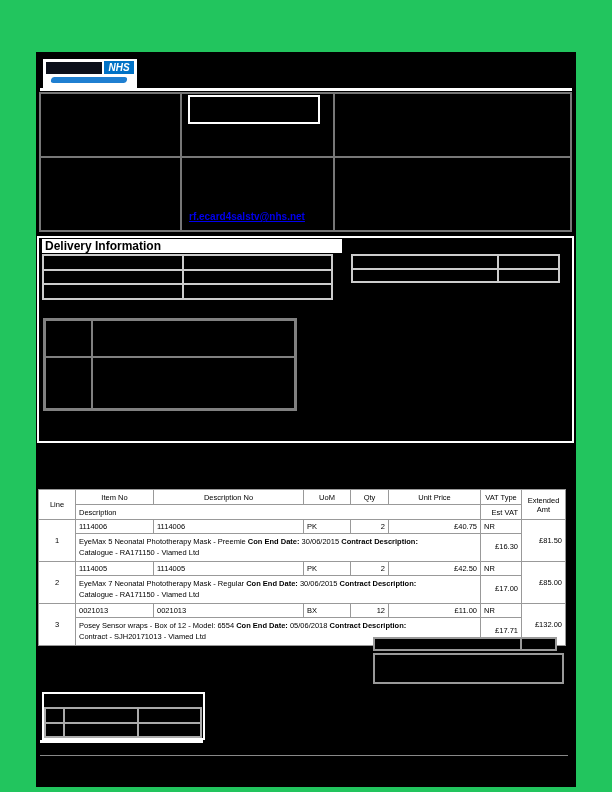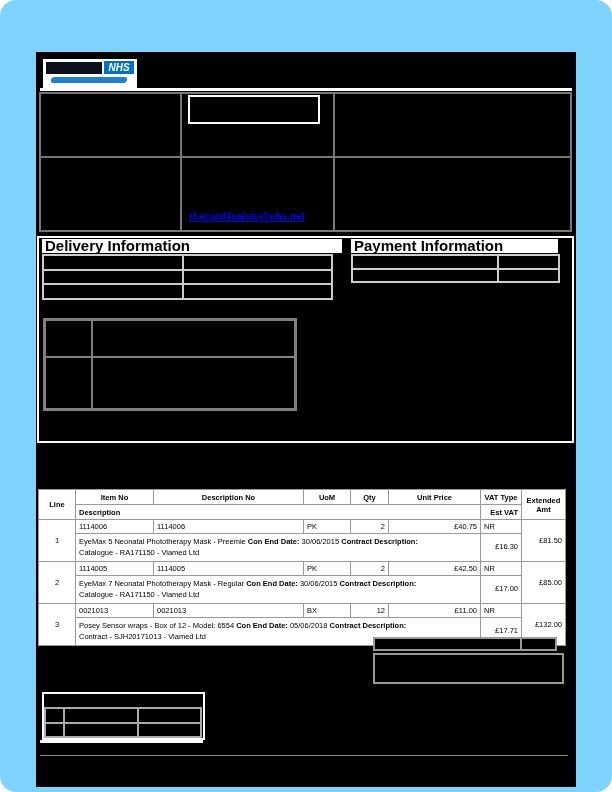--- a/index.html
+++ b/index.html
@@ -1,18 +1,18 @@
 <!DOCTYPE html>
 <html><head>
 <meta charset="utf-8">
 <style>
   html,body { margin:0; padding:0; background:#ffffff; }
   .page {
-    position:relative; width:612px; height:792px; background:#7dd3fc;
-    font-family:"Liberation Sans", sans-serif; overflow:hidden;border-radius:16px;
+    position:relative; width:612px; height:792px; background:#22c55e;
+    font-family:"Liberation Sans", sans-serif; overflow:hidden;
   }
   .abs { position:absolute; box-sizing:border-box; }
 
   
   .main-redact { left:36px; top:52px; width:540px; height:735px; background:#000; }
 
   
   .nhs-box { left:43px; top:59px; width:94px; height:31px; background:#fff; padding:2px 3px; }
   .nhs-row { display:flex; align-items:flex-start; gap:2px; }
   .nhs-redact { width:56px; height:12px; background:#0b0f1a; margin-top:1px; }
@@ -29,21 +29,21 @@
                border:1px solid #777; background:#000; }
   .top-table > div { border:1px solid #777; background:#000; }
   .supplier-white-box { left:188px; top:95px; width:132px; height:29px;
                         border:2px solid #fff; background:#000; }
   .email-wrap { left:189px; top:206px; }
   .email-link { color:#0000EE; text-decoration:underline; font-size:10px; font-weight:bold; cursor:pointer; }
 
   
   .outer-box { left:37px; top:236px; width:537px; height:207px; border:2px solid #fff; background:#000; }
 
-  .title-band { background:#fff; color:#000; font-weight:bold; font-size:15px; line-height:14px; padding-left:3px; }
+  .title-band { background:#fff; color:#000; font-weight:bold; font-size:12px; line-height:14px; padding-left:3px; }
   .delivery-band { left:42px; top:239px; width:300px; height:14px; }
   .payment-band { left:351px; top:239px; width:207px; height:14px; }
 
   .grid-table { display:grid; background:#000; }
   .grid-table > div { background:#000; }
 
   .delivery-table { left:42px; top:254px; width:291px; height:46px;
                     grid-template-columns:140px auto; grid-template-rows:1fr 1fr 1fr;
                     border:1px solid #ccc; }
   .delivery-table > div { border:1px solid #ccc; }
@@ -55,21 +55,21 @@
 
   .nested-table { left:43px; top:318px; width:254px; height:93px;
                   grid-template-columns:47px auto; grid-template-rows:37px auto;
                   border:2px solid #808080; }
   .nested-table > div { border:1px solid #808080; }
 
   
   .items-table { left:38px; top:489px; width:527px; border-collapse:collapse; table-layout:fixed;
                  background:#fff; font-size:7.5px; color:#000; }
   .items-table th, .items-table td { border:1px solid #999; padding:0 3px; overflow:hidden; }
-  .items-table th { font-weight:bold; text-align:center; height:14px; }
+  .items-table th { font-weight:normal; text-align:center; height:14px; }
   .items-table .h-desc { text-align:left;margin-left:36px; }
   .items-table .h-estvat { text-align:right; }
   .items-table td.num { text-align:right; }
   .items-table td.ctr { text-align:center; }
   .items-table tr.item-row td { height:13px; }
   .items-table tr.desc-row td { height:27px; vertical-align:middle; line-height:1.35; }
   .items-table b { font-weight:bold; }
 
   
   .totals-row { left:373px; top:637px; width:184px; height:14px;
@@ -122,21 +122,20 @@
   <div class="abs title-band delivery-band">Delivery Information</div>
   <div class="abs grid-table delivery-table">
     <div></div>
     <div></div>
     <div></div>
     <div></div>
     <div></div>
     <div></div>
   </div>
 
-  <div class="abs title-band payment-band">Payment Information</div>
   <div class="abs grid-table payment-table">
     <div></div>
     <div></div>
     <div></div>
     <div></div>
   </div>
 
   <div class="abs grid-table nested-table">
     <div></div>
     <div></div>

